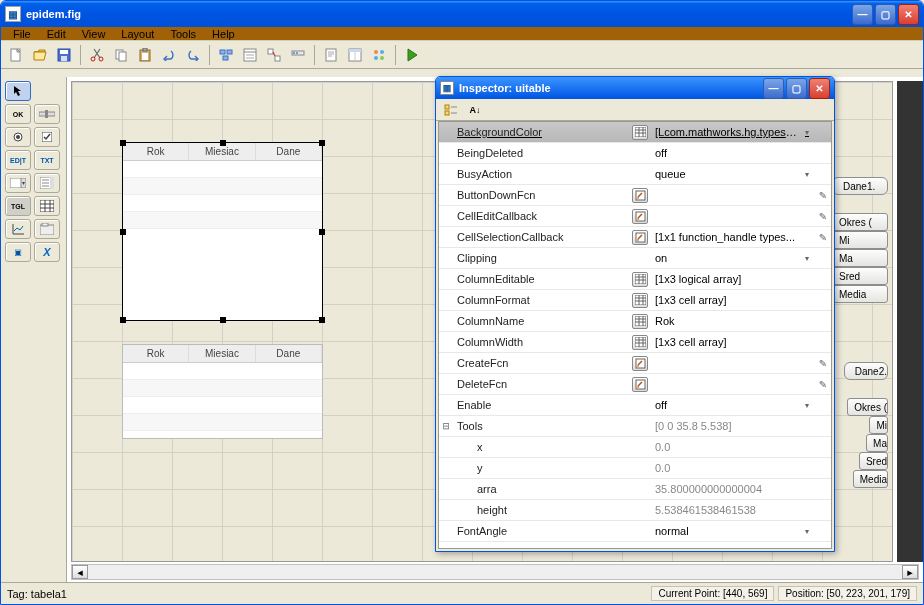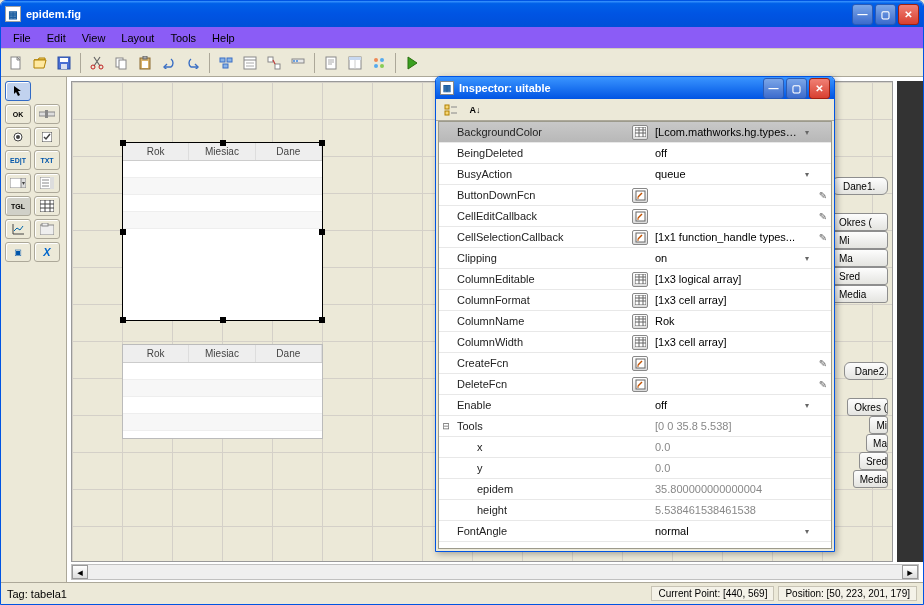--- a/index.html
+++ b/index.html
@@ -7,21 +7,21 @@
 
 
 .main-window { position: absolute; left: 0; top: 0; width: 924px; height: 605px; background: #ece9d8; border: 1px solid #0054e3; border-radius: 6px 6px 0 0; overflow: hidden; }
 .titlebar { height: 26px; background: linear-gradient(to bottom, #3a95ff 0%, #0060e8 10%, #0054e3 50%, #0050d8 100%); display: flex; align-items: center; padding: 0 4px; color: white; font-weight: bold; font-size: 12px; }
 .titlebar .icon { width: 16px; height: 16px; background: #fff; margin-right: 5px; display: inline-flex; align-items: center; justify-content: center; font-size: 10px; color:#1c5ea0; border:1px solid #a0a0a0; }
 .titlebar .title-text { flex: 1; }
 .win-controls { display: flex; gap: 2px; }
 .win-btn { width: 21px; height: 21px; background: linear-gradient(to bottom, #7ba6e8, #3c6bcc); border: 1px solid #2b5bb5; border-radius: 3px; display: flex; align-items: center; justify-content: center; color: white; font-weight: bold; font-size: 10px; cursor: pointer; }
 .win-btn.close { background: linear-gradient(to bottom, #f08075, #d84030); border-color: #a02010; }
 
-.menubar { height: 22px; background: #8b5cf6; display: flex; align-items: center; padding: 0 4px; border-bottom: 1px solid #d0cdb8; }
+.menubar { height: 14px; background: #a16207; display: flex; align-items: center; padding: 0 4px; border-bottom: 1px solid #d0cdb8; }
 .menu-item { padding: 3px 8px; cursor: pointer; }
 
 .toolbar { height: 28px; background: #ece9d8; display: flex; align-items: center; padding: 2px 4px; gap: 2px; border-bottom: 1px solid #aca899; }
 .tool-btn { width: 22px; height: 22px; border: 1px solid transparent; display: flex; align-items: center; justify-content: center; cursor: pointer; border-radius: 3px; }
 .tool-sep { width: 1px; height: 20px; background: #aca899; margin: 0 3px; }
 
 .workspace { position: absolute; left: 0; top: 76px; right: 0; bottom: 22px; background: #ece9d8; display: flex; }
 .palette { width: 66px; background: #ece9d8; padding: 4px; display: flex; flex-direction: column; gap: 3px; border-right: 1px solid #aca899;}
 .pal-row { display: flex; gap: 3px; }
 .pal-btn { width: 26px; height: 20px; background: #ece9d8; border: 1px solid #aca899; border-radius: 3px; display: flex; align-items: center; justify-content: center; font-size: 9px; cursor: pointer; box-shadow: inset 1px 1px 0 #fff; }
@@ -50,21 +50,21 @@
 .status-seg { border: 1px solid #c7c3b4; padding: 1px 6px; background: #f4f2e8; margin-left: 4px; font-size: 10px;}
 .statusbar .flex-fill{flex:1;}
 
 
 .inspector { position: absolute; left: 435px; top: 76px; width: 400px; height: 476px; border: 1px solid #0054e3; border-radius: 5px 5px 0 0; background: #ece9d8; box-shadow: 2px 2px 6px rgba(0,0,0,0.3); overflow:hidden;}
 .insp-title { height: 22px; background: linear-gradient(to bottom, #3a95ff, #0054e3); color: #fff; display: flex; align-items: center; padding: 0 4px; font-weight: bold; }
 .insp-title .icon{ width:14px;height:14px;background:#fff;margin-right:5px;border:1px solid #888; display:flex;align-items:center;justify-content:center;font-size:9px;color:#1c5ea0;}
 .insp-toolbar { height: 22px; background:#ece9d8; border-bottom:1px solid #aca899; display:flex;align-items:center;padding:0 4px;gap:2px;}
 .insp-body { position:absolute; left:2px; right:2px; top:44px; bottom:2px; background:#fff; border:1px solid #9c9a8c; overflow-y:auto;}
 .prop-row { display:flex; align-items:center; height:21px; border-bottom:1px solid #e8e8e8; font-size:11px; }
-.prop-row.selected { background: linear-gradient(#c8c8c8,#b8b8b8);}
+.prop-row.selected { background: linear-gradient(#c8c8c8,#b8b8b8); text-decoration: underline;}
 .prop-expand { width:14px; text-align:center; color:#666; cursor:pointer; font-size:9px;}
 .prop-name { width: 176px; padding-left: 4px; color: #222; overflow:hidden; }
 .prop-name.child { padding-left: 24px; }
 .prop-edit { width: 22px; display:flex; align-items:center; justify-content:center;}
 .prop-edit .ebtn{ width:16px;height:15px; background:linear-gradient(#fff,#dcdcdc); border:1px solid #888; border-radius:2px; display:flex;align-items:center;justify-content:center;font-size:9px;}
 .prop-val { flex:1; padding-left:4px; color:#000; overflow:hidden; text-overflow:ellipsis; white-space:nowrap;}
 .prop-val.gray { color:#888;}
 .prop-dd { width:16px; display:flex;align-items:center;justify-content:center;color:#666;font-size:8px;}
 .prop-pencil { width:16px; color:#666; font-size:10px; display:flex;align-items:center;justify-content:center;}
 
@@ -618,21 +618,21 @@
       <div class="prop-row">
         <div class="prop-expand"></div>
         <div class="prop-name child">y</div>
         <div class="prop-edit"></div>
         <div class="prop-val gray">0.0</div>
         <div class="prop-dd"></div>
         <div class="prop-pencil"></div>
       </div>
       <div class="prop-row">
         <div class="prop-expand"></div>
-        <div class="prop-name child">epidem</div>
+        <div class="prop-name child">arra</div>
         <div class="prop-edit"></div>
         <div class="prop-val gray">35.800000000000004</div>
         <div class="prop-dd"></div>
         <div class="prop-pencil"></div>
       </div>
       <div class="prop-row">
         <div class="prop-expand"></div>
         <div class="prop-name child">height</div>
         <div class="prop-edit"></div>
         <div class="prop-val gray">5.538461538461538</div>

